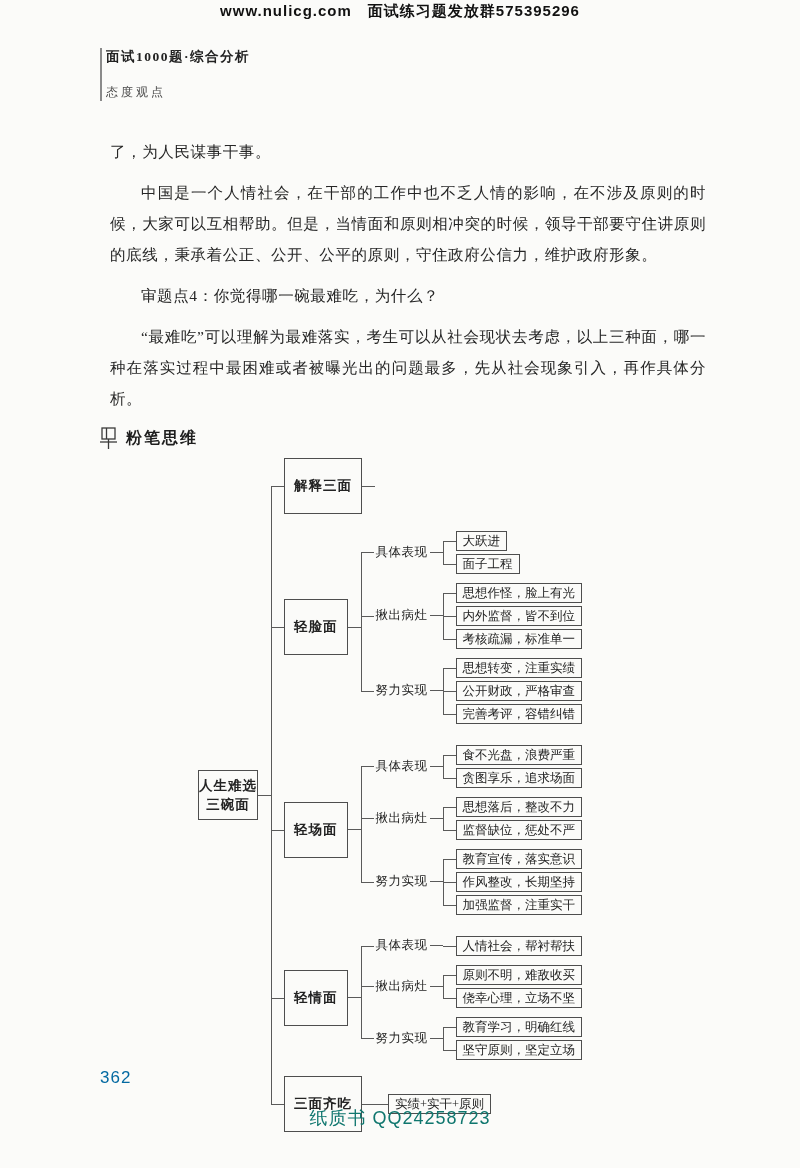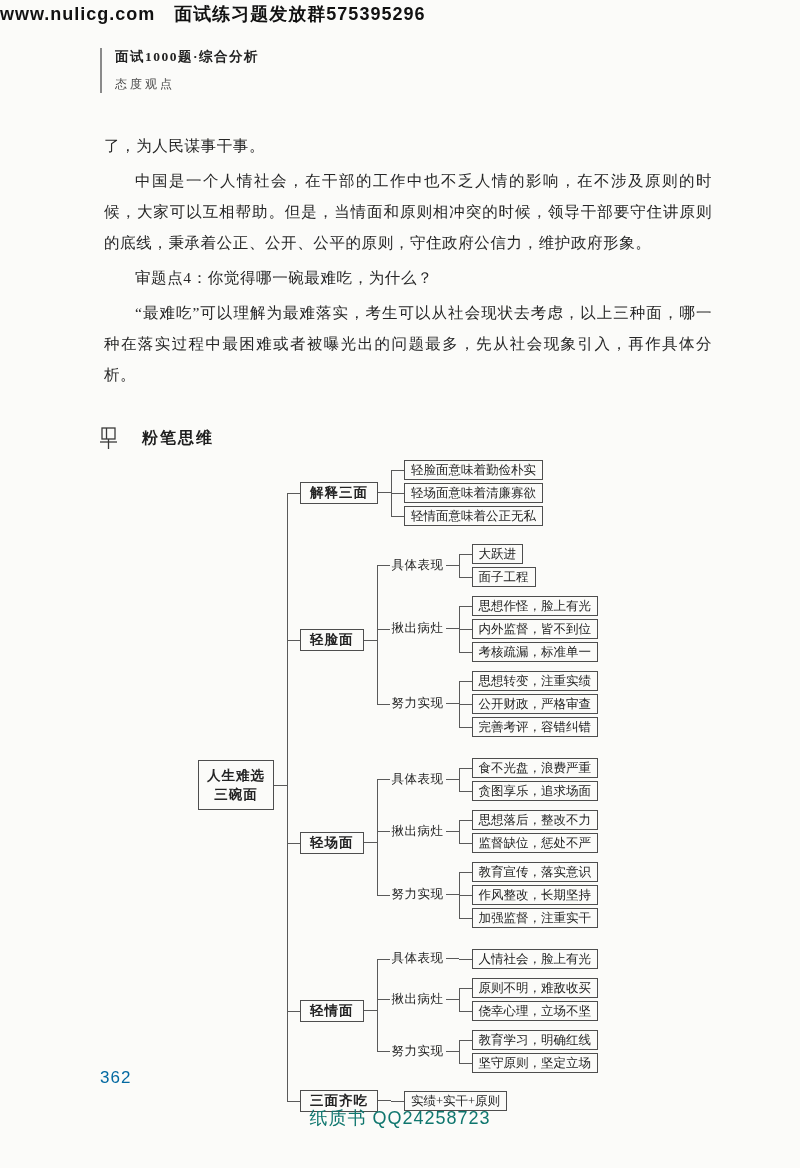--- a/index.html
+++ b/index.html
@@ -3,42 +3,42 @@
 <meta charset="utf-8">
 <style>
   html,body{margin:0;padding:0;}
   body{
     width:800px;height:1168px;position:relative;overflow:hidden;
     background:#fbfbf9;color:#2e2e2e;
     font-family:"Liberation Serif","DejaVu Serif",serif;
   }
   
   .banner{
-    position:absolute;top:2px;left:0;width:100%;text-align:left;
-    font-size:18px;font-weight:bold;letter-spacing:1px;color:#111;
+    position:absolute;top:2px;left:0;width:100%;text-align:center;
+    font-size:15px;font-weight:bold;letter-spacing:1px;color:#111;
     font-family:"Liberation Sans","DejaVu Sans",sans-serif;
   }
   
   .run-header{
     position:absolute;left:100px;top:48px;
-    border-left:2px solid #8a8a8a;padding-left:13px;
+    border-left:2px solid #8a8a8a;padding-left:4px;
   }
   .run-header .title{font-size:13.5px;font-weight:bold;letter-spacing:1.5px;color:#222;}
-  .run-header .subtitle{font-size:12px;letter-spacing:3px;color:#4a4a4a;margin-top:10px;}
+  .run-header .subtitle{font-size:12px;letter-spacing:3px;color:#4a4a4a;margin-top:18px;}
   
   .bodytext{
     position:absolute;left:100px;top:126px;width:616px;
     font-size:15.5px;line-height:31px;letter-spacing:0.6px;color:#262626;
     text-align:justify;
   }
-  .bodytext p{margin:4px;}
+  .bodytext p{margin:10px;}
   .bodytext p.indent{text-indent:2em;}
   
   .section-head{
-    position:absolute;left:98px;top:426px;display:flex;align-items:center;gap:24px;
+    position:absolute;left:98px;top:426px;display:flex;align-items:center;gap:8px;
   }
   .section-head .icon{width:20px;height:24px;display:inline-block;}
   .section-head .label{
     font-size:16px;font-weight:bold;letter-spacing:2px;color:#1e1e1e;
     font-family:"Liberation Sans","DejaVu Sans",sans-serif;
   }
   
   .mindmap{
     position:absolute;left:198px;top:452px;
     font-family:"Liberation Serif","DejaVu Serif",serif;
@@ -52,24 +52,24 @@
   .tchild:first-child::after{top:50%;}
   .tchild:last-child::after{bottom:50%;}
   .tchild:only-child::after{display:none;}
   .gap-sm{padding-top:1.5px;padding-bottom:1.5px;}
   .gap-md{padding-top:3px;padding-bottom:3px;}
   .gap-lg{padding-top:6px;padding-bottom:6px;}
   .boxed{
     border:1px solid #4e4e4e;background:transparent;white-space:nowrap;
     font-size:12.5px;line-height:16px;padding:1px 6px;color:#232323;
   }
-  .branch-box{font-size:13.5px;font-weight:bold;padding:2px 9px;letter-spacing:1px;}
+  .branch-box{font-size:13.5px;font-weight:bold;padding:19px 9px;letter-spacing:1px;}
   .root-box{
     text-align:center;font-size:13.5px;font-weight:bold;letter-spacing:1px;
-    line-height:19px;padding:5px 8px;
+    line-height:19px;padding:5px 0;
   }
   .plain-label{
     font-size:12.5px;font-weight:normal;white-space:nowrap;color:#232323;
     padding:0 2px;letter-spacing:0.5px;
   }
   
   .page-number{
     position:absolute;left:100px;top:1068px;font-size:17px;color:#0369a1;
     font-family:"Liberation Sans","DejaVu Sans",sans-serif;letter-spacing:1px;
   }
@@ -110,31 +110,20 @@
 
 <div class="mindmap" id="mindmap">
     <div class="trow">
       <div class="boxed root-box">人生难选<br>三碗面</div>
       <div class="stub"></div>
       <div class="tchildren">
         <div class="tchild gap-lg">
           <div class="trow">
             <div class="boxed branch-box">解释三面</div>
             <div class="stub"></div>
-            <div class="tchildren">
-              <div class="tchild gap-sm">
-                <div class="boxed">轻脸面意味着勤俭朴实</div>
-              </div>
-              <div class="tchild gap-sm">
-                <div class="boxed">轻场面意味着清廉寡欲</div>
-              </div>
-              <div class="tchild gap-sm">
-                <div class="boxed">轻情面意味着公正无私</div>
-              </div>
-            </div>
           </div>
         </div>
         <div class="tchild gap-lg">
           <div class="trow">
             <div class="boxed branch-box">轻脸面</div>
             <div class="stub"></div>
             <div class="tchildren">
               <div class="tchild gap-md">
                 <div class="trow">
                   <div class="plain-label">具体表现</div>
@@ -243,21 +232,21 @@
           <div class="trow">
             <div class="boxed branch-box">轻情面</div>
             <div class="stub"></div>
             <div class="tchildren">
               <div class="tchild gap-md">
                 <div class="trow">
                   <div class="plain-label">具体表现</div>
                   <div class="stub"></div>
                   <div class="tchildren">
                     <div class="tchild gap-sm">
-                      <div class="boxed">人情社会，脸上有光</div>
+                      <div class="boxed">人情社会，帮衬帮扶</div>
                     </div>
                   </div>
                 </div>
               </div>
               <div class="tchild gap-md">
                 <div class="trow">
                   <div class="plain-label">揪出病灶</div>
                   <div class="stub"></div>
                   <div class="tchildren">
                     <div class="tchild gap-sm">

